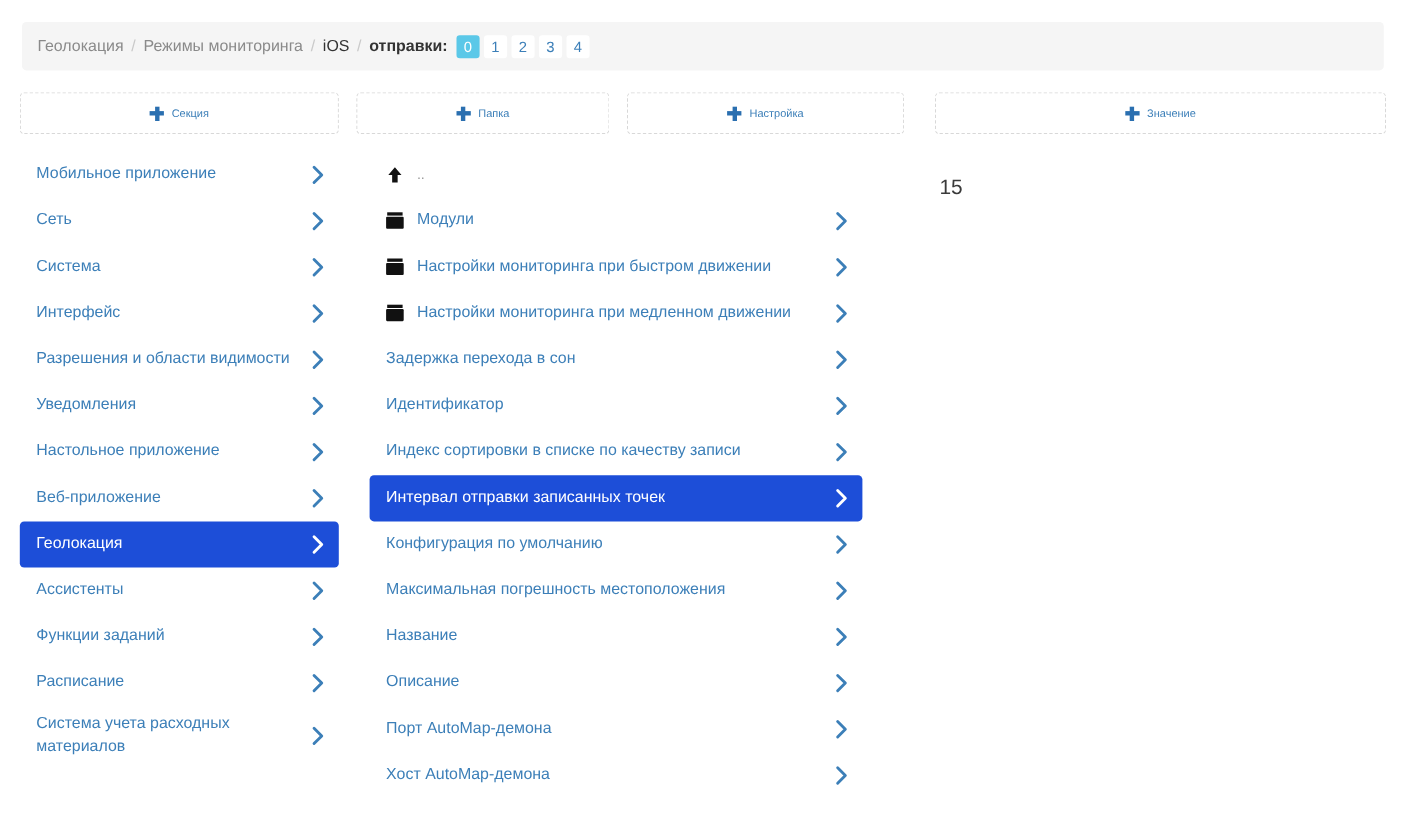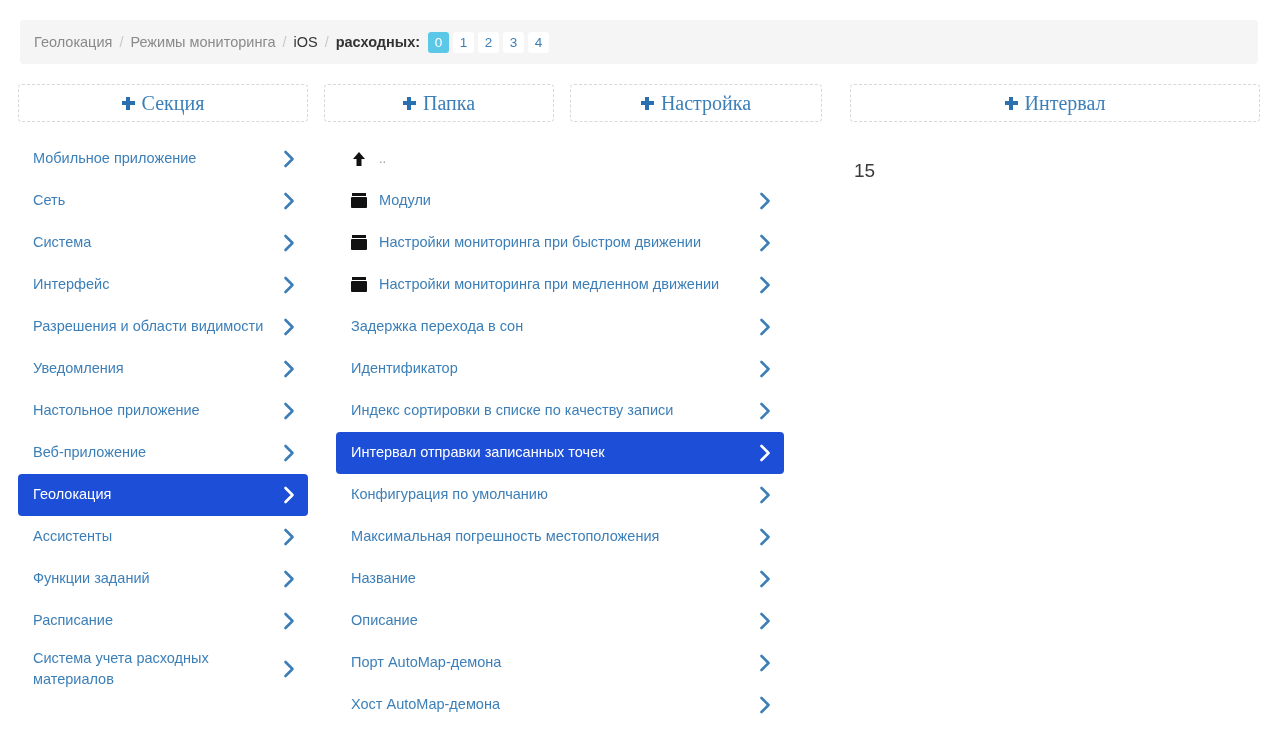--- a/index.html
+++ b/index.html
@@ -78,26 +78,25 @@
   
   .add-btn {
     display: flex;
     align-items: center;
     justify-content: center;
     height: 38px;
     border: 1px dashed #d8d8d8;
     border-radius: 4px;
     background: #ffffff;
     color: #3c7fb8;
-    font-size: 20px;
+    font-size: 10px;
     cursor: pointer;
     user-select: none;
     gap: 7px;
     width: 100%;
-    font-family: Liberation Serif, serif;
   }
   .plus-icon {
     display: inline-block;
     width: 13px;
     height: 13px;
     position: relative;
     flex: 0 0 13px;
   }
   .plus-icon::before, .plus-icon::after {
     content: "";
@@ -192,21 +191,21 @@
 </head>
 <body>
 
 <div class="breadcrumb-bar">
   <a class="crumb" href="#">Геолокация</a>
   <span class="crumb-sep">/</span>
   <a class="crumb" href="#">Режимы мониторинга</a>
   <span class="crumb-sep">/</span>
   <a class="crumb dark" href="#">iOS</a>
   <span class="crumb-sep">/</span>
-  <span class="crumb-pages-label">расходных:</span>
+  <span class="crumb-pages-label">отправки:</span>
   <a class="page-btn active" href="#">0</a>
   <a class="page-btn" href="#">1</a>
   <a class="page-btn" href="#">2</a>
   <a class="page-btn" href="#">3</a>
   <a class="page-btn" href="#">4</a>
 </div>
 
 <div class="columns">
 
   <div class="col-section">
@@ -338,21 +337,21 @@
       <span class="plus-icon"></span>
       <span>Настройка</span>
     </div>
   </div>
 
   <div class="col-sep-wide"></div>
 
   <div class="col-value">
     <div class="add-btn">
       <span class="plus-icon"></span>
-      <span>Интервал</span>
+      <span>Значение</span>
     </div>
     <div class="value-panel">
       <div class="value-number">15</div>
     </div>
   </div>
 
 </div>
 
 <div id="middle-list-holder" style="position:absolute; left:336px; top:138px; width:448px;">
     <div class="row row-up">

